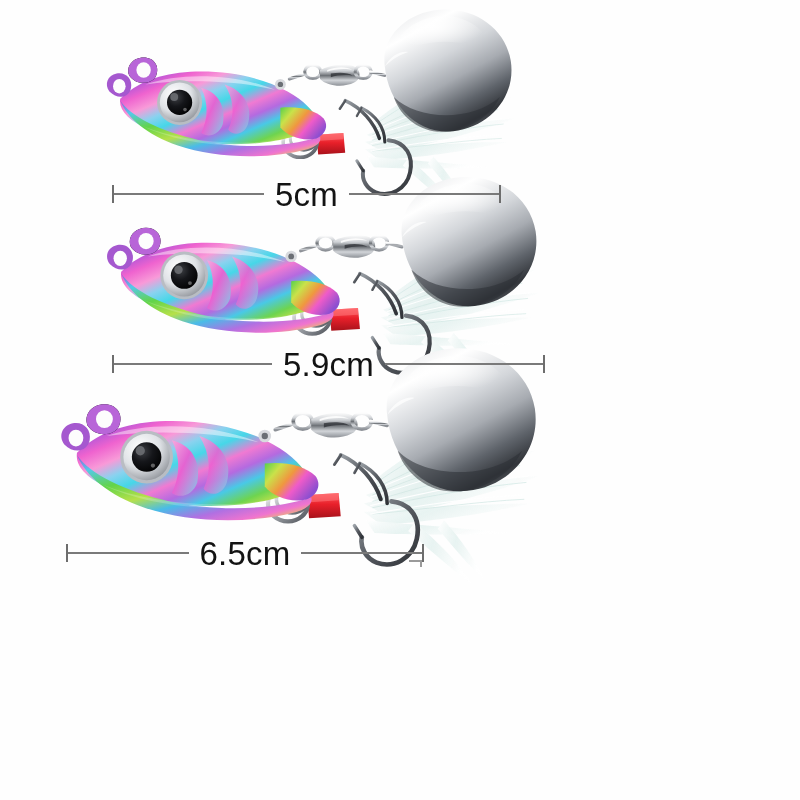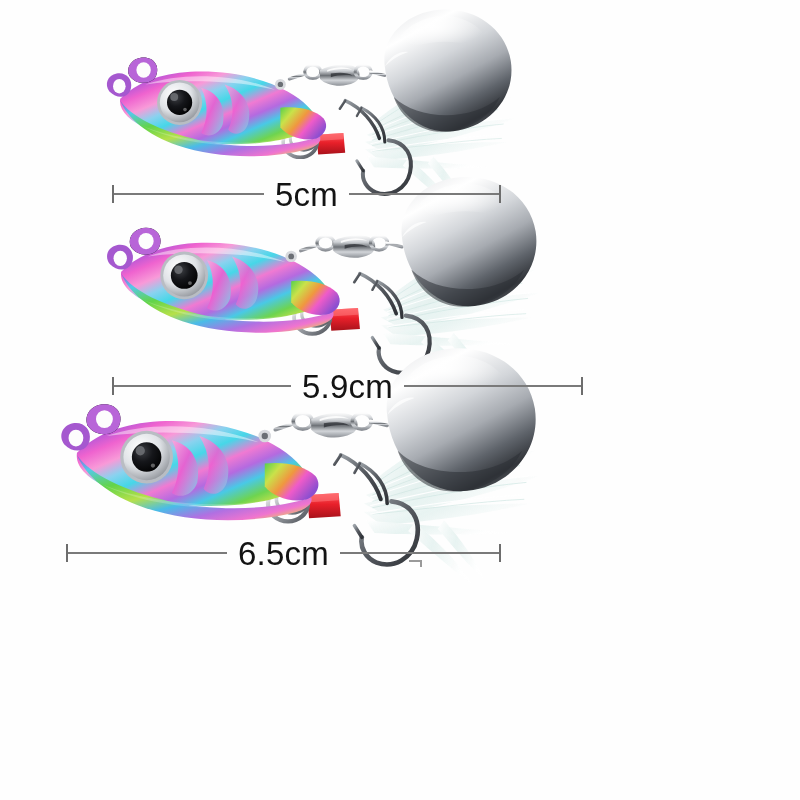--- a/index.html
+++ b/index.html
@@ -248,29 +248,29 @@
   </div>
 
   <div class="dim" style="left:112px;top:179px;width:389px;">
     <span class="cap"></span>
     <span class="rule"></span>
     <span class="lbl">5cm</span>
     <span class="rule"></span>
     <span class="cap"></span>
   </div>
 
-  <div class="dim" style="left:112px;top:349px;width:471px;margin-top:22px;">
+  <div class="dim" style="left:112px;top:349px;width:433px;">
     <span class="cap"></span>
     <span class="rule"></span>
     <span class="lbl">5.9cm</span>
     <span class="rule"></span>
     <span class="cap"></span>
   </div>
 
-  <div class="dim" style="left:66px;top:538px;width:435px;">
+  <div class="dim" style="left:66px;top:538px;width:358px;">
     <span class="cap"></span>
     <span class="rule"></span>
     <span class="lbl">6.5cm</span>
     <span class="rule"></span>
     <span class="cap"></span>
   </div>
 
   <div class="speck" style="left:409px;top:560px;"></div>
 
 </div>

